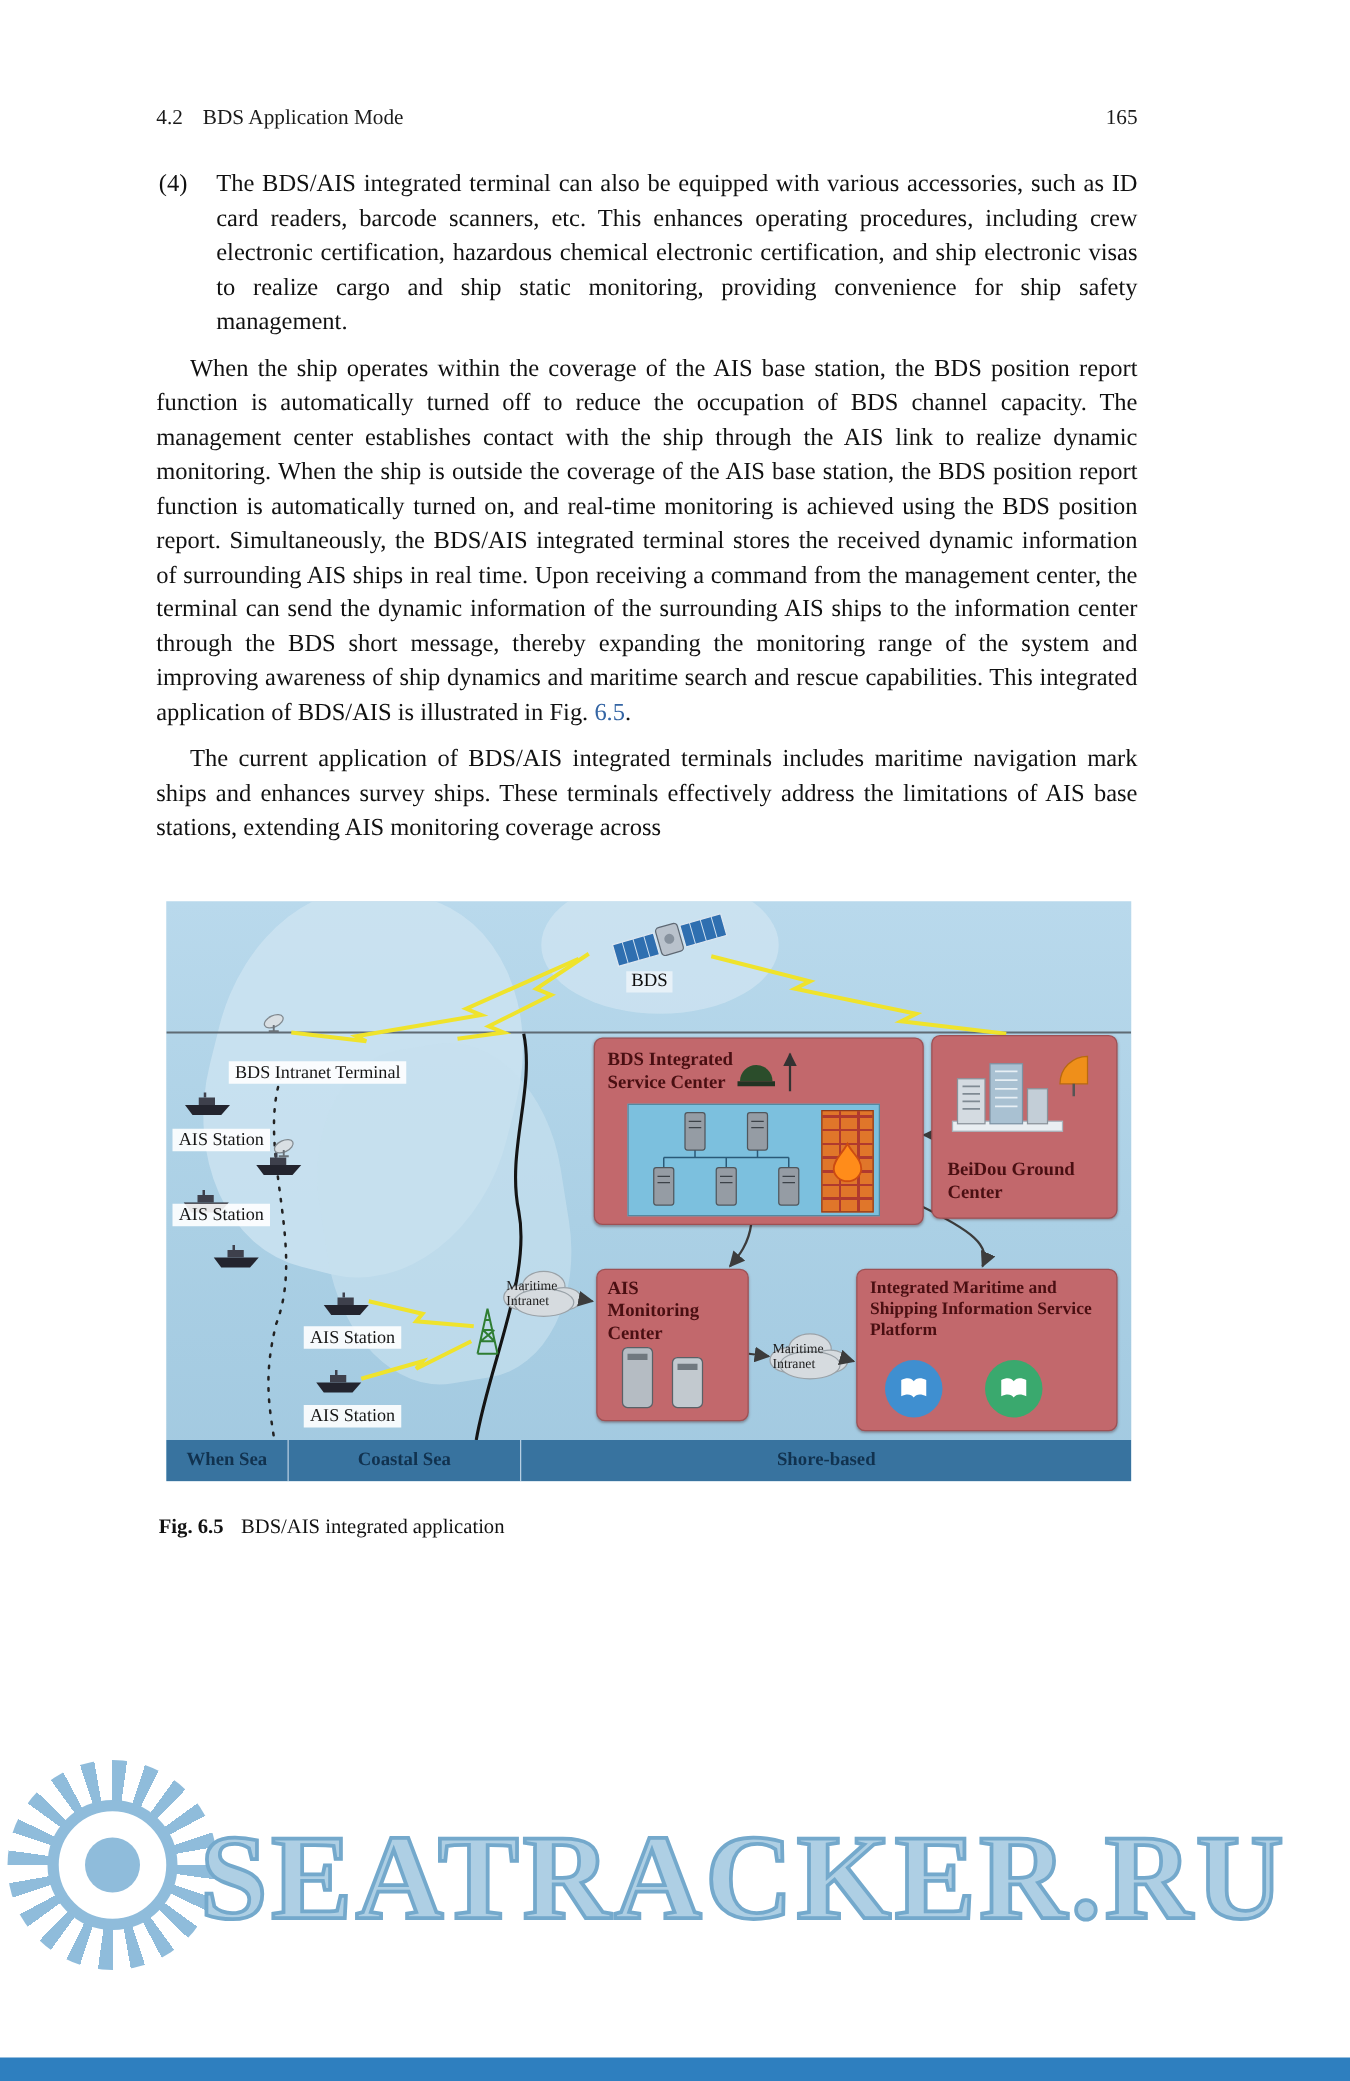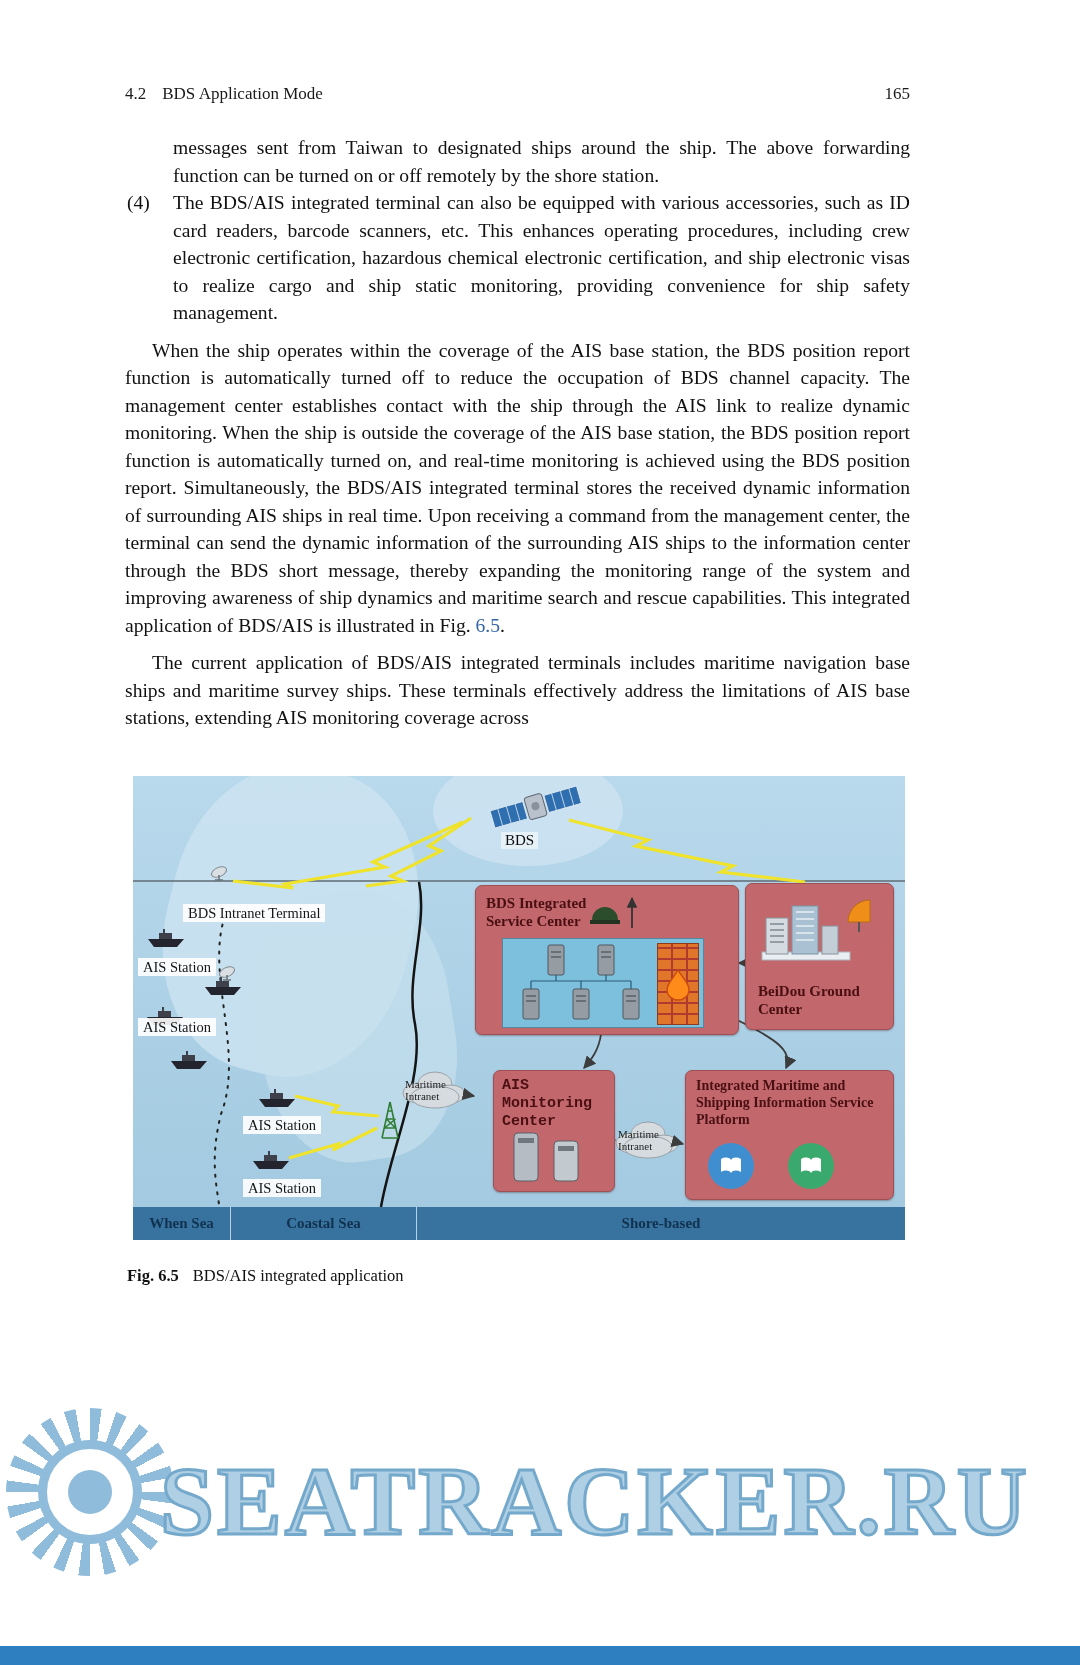--- a/index.html
+++ b/index.html
@@ -78,27 +78,26 @@
   <div class="inner">
 
     <div class="running-head">
       <span>
         <span class="sec-num">4.2</span><span>BDS Application Mode</span>
       </span>
       <span>165</span>
     </div>
 
     <div class="body-text">
-      <p class="cont">messages sent from Taiwan to designated ships around the ship. The above forwarding function can be turned on or off remotely by the shore station.</p>
       <div class="list-item">
         <span class="marker">(4)</span>
         <span>The BDS/AIS integrated terminal can also be equipped with various accessories, such as ID card readers, barcode scanners, etc. This enhances operating procedures, including crew electronic certification, hazardous chemical electronic certification, and ship electronic visas to realize cargo and ship static monitoring, providing convenience for ship safety management.</span>
       </div>
       <p class="para"><span>When the ship operates within the coverage of the AIS base station, the BDS position report function is automatically turned off to reduce the occupation of BDS channel capacity. The management center establishes contact with the ship through the AIS link to realize dynamic monitoring. When the ship is outside the coverage of the AIS base station, the BDS position report function is automatically turned on, and real-time monitoring is achieved using the BDS position report. Simultaneously, the BDS/AIS integrated terminal stores the received dynamic information of surrounding AIS ships in real time. Upon receiving a command from the management center, the terminal can send the dynamic information of the surrounding AIS ships to the information center through the BDS short message, thereby expanding the monitoring range of the system and improving awareness of ship dynamics and maritime search and rescue capabilities. This integrated application of BDS/AIS is illustrated in Fig. </span><a class="fig-link">6.5</a><span>.</span></p>
-      <p class="para">The current application of BDS/AIS integrated terminals includes maritime navigation base ships and maritime survey ships. These terminals effectively address the limitations of AIS base stations, extending AIS monitoring coverage across</p>
+      <p class="para">The current application of BDS/AIS integrated terminals includes maritime navigation mark ships and enhances survey ships. These terminals effectively address the limitations of AIS base stations, extending AIS monitoring coverage across</p>
     </div>
 
     <div class="figure">
 
       <div class="land" style="left:35px;top:-10px;width:245px;height:310px;border-radius:45%;transform:rotate(14deg);opacity:.8;"></div>
       <div class="land" style="left:125px;top:115px;width:195px;height:270px;border-radius:42%;transform:rotate(-9deg);opacity:.7;background:#c6dfee;"></div>
       <div class="land" style="left:300px;top:-20px;width:190px;height:110px;border-radius:50%;opacity:.55;background:#d8eaf4;"></div>
 
       <svg class="fig-overlay" viewBox="0 0 772 464">
         <defs>
@@ -225,21 +224,21 @@
           <path d="M40,14 H58 M40,21 H58 M40,28 H58 M40,35 H58 M40,42 H58" stroke="#e8f0f5" stroke-width="1.4"></path>
           <rect x="66" y="28" width="16" height="28" fill="#c3ced7" stroke="#8a929a"></rect>
           <g transform="translate(92,2)">
             <path d="M0,22 A22,22 0 0 1 22,0 L22,22 Z" fill="#ef8f1a" stroke="#b86a10"></path>
             <path d="M11,22 L11,32" stroke="#555" stroke-width="2"></path>
           </g>
         </svg>
         <div class="title" style="position:absolute;left:2px;top:98px;width:120px;padding-top:0;">BeiDou Ground Center</div>
       </div>
 
-      <div class="panel" style="left:360px;top:294px;width:120px;height:120px;font-family:Liberation Mono, monospace;">
+      <div class="panel" style="left:344px;top:294px;width:120px;height:120px;">
         <div class="title" style="width:100px;padding:6px 8px 0 8px;">AIS Monitoring Center</div>
         <svg width="104" height="56" style="position:absolute;left:8px;bottom:6px;">
           <rect x="12" y="4" width="24" height="48" rx="4" fill="#b5bcc3" stroke="#5a6066"></rect>
           <rect x="16" y="9" width="16" height="5" fill="#70787f"></rect>
           <rect x="52" y="12" width="24" height="40" rx="4" fill="#c2c9cf" stroke="#5a6066"></rect>
           <rect x="56" y="17" width="16" height="5" fill="#70787f"></rect>
         </svg>
       </div>
 
       <div class="panel" style="left:552px;top:294px;width:207px;height:128px;">

